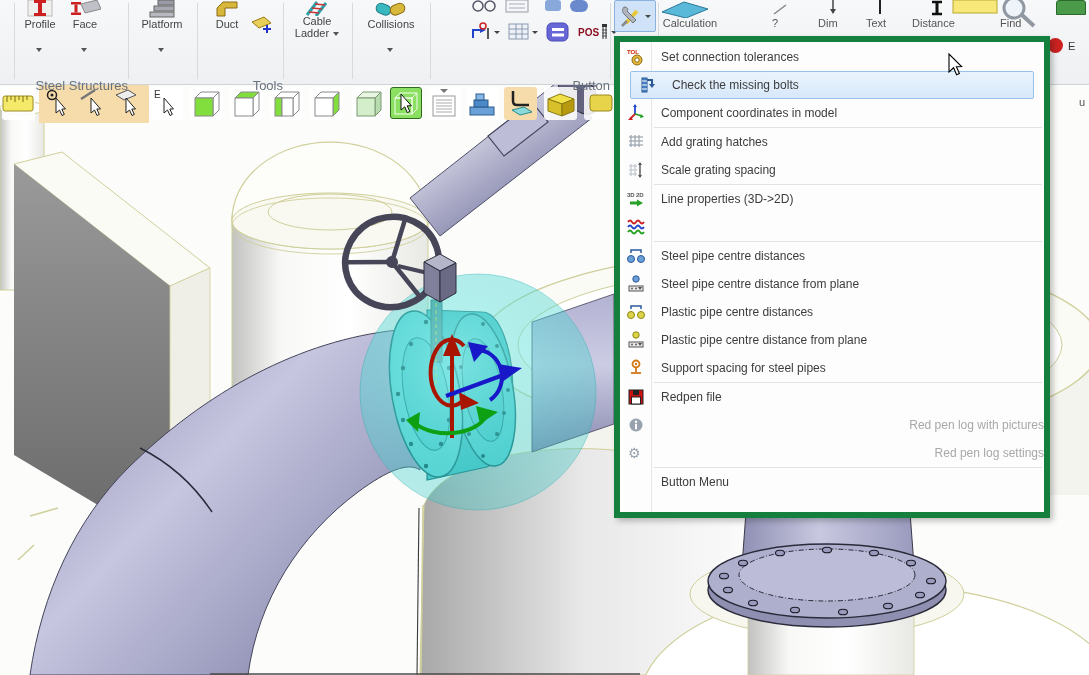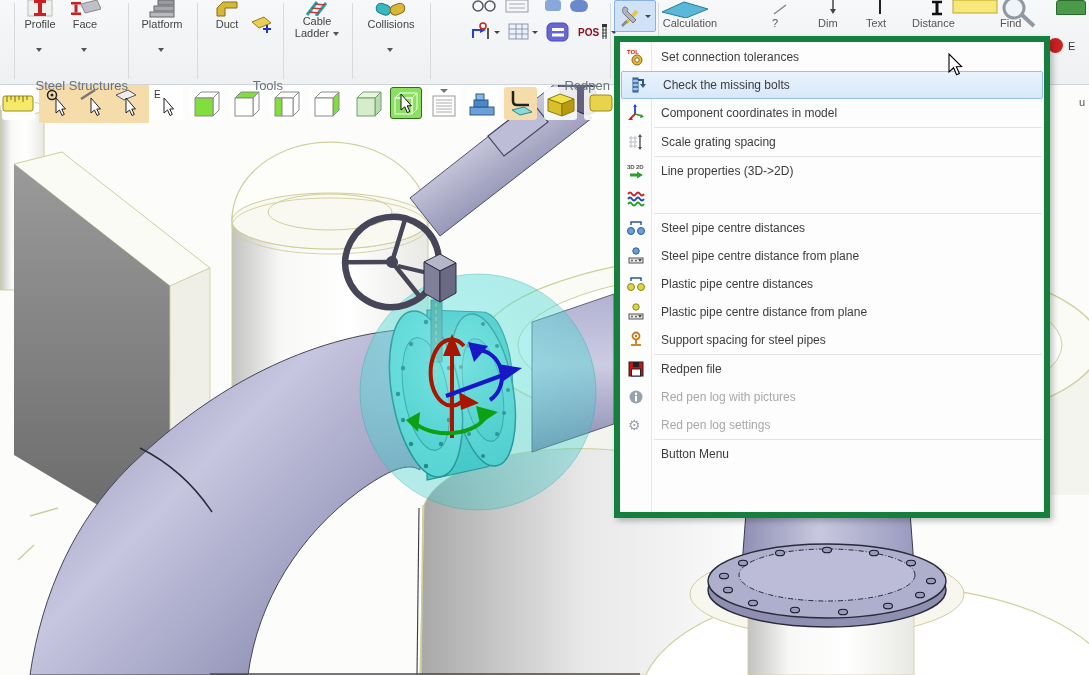--- a/index.html
+++ b/index.html
@@ -39,22 +39,22 @@
 
   
   .menu{position:absolute;left:614px;top:36px;width:436px;height:482px;background:#fdfdfd;
         border:6px solid #15803d;box-shadow:3px 3px 6px rgba(0,0,0,0.25);z-index:40;
         box-sizing:border-box;padding-top:1px;}
   .menu .gutter{position:absolute;left:31px;top:0;bottom:0;width:1px;background:#e7e7e7;}
   .mi{height:28px;display:flex;align-items:center;font-size:12px;color:#3c3c3c;position:relative;}
   .mic{width:31px;display:flex;justify-content:center;align-items:center;flex:0 0 31px;}
   .mil{padding-left:10px;white-space:nowrap;}
   .mi.hl{background:linear-gradient(#eaf3fd,#d7e8fa);border:1px solid #98c1ea;border-radius:2px;
-         height:26px;margin:0 1px;}
-  .mi.dis{color:#a8a8a8;}
+         height:26px;margin:0 10px;}
+  .mi.dis{color:#a8a8a8;justify-content:space-between;}
   .msep{height:1px;background:#e2e2e2;margin-left:34px;margin-right:2px;}
 
   
   .scene{position:absolute;left:0;top:85px;z-index:10;}
 
   
   .cursor{position:absolute;left:948px;top:53px;z-index:50;}
 </style>
 </head>
 <body>
@@ -499,21 +499,21 @@
     <svg width="10" height="20">
       <rect x="3" y="2" width="5" height="3" fill="#333"></rect>
         <path d="M4,5 L4,17 M7,5 L7,17" stroke="#333" stroke-width="1"></path>
         <path d="M3,8 h5 M3,11 h5 M3,14 h5" stroke="#333" stroke-width="0.8"></path>
     </svg>
       <span class="minicaret"></span>
   </div>
 
   <div class="gl" style="left:14px;width:114px">Steel Structures</div>
   <div class="gl" style="left:197px;width:86px">Tools</div>
-  <div class="gl" style="left:430px;width:180px">Redpen</div>
+  <div class="gl" style="left:430px;width:180px">Button</div>
 
   <div class="toolbtn">
     <svg width="24" height="24">
       <line x1="7" y1="19" x2="18" y2="7" stroke="#e8c83a" stroke-width="4"></line>
       <line x1="3" y1="22" x2="8" y2="17" stroke="#888" stroke-width="2.5"></line>
       <path d="M5,3 C3,5 3,8 5,10 L14,19 L17,16 L8,7 C10,5 8,3 5,3 Z" fill="#b0b4bc" stroke="#70747c"></path>
     </svg>
     <span class="minicaret"></span>
   </div>
 
@@ -596,20 +596,35 @@
       <polygon points="6,3 10,3 8,0" fill="#2244cc"></polygon>
           <polygon points="14,10 17,13 13,14" fill="#22a022"></polygon>
           <polygon points="4,13 6,16 1,16" fill="#cc2222"></polygon>
         </svg>
     </span>
     <span class="mil">Component coordinates in model</span>
   </div>
 
   <div class="msep"></div>
 
+  <div class="mi">
+    <span class="mic">
+      <svg width="18" height="18">
+          <g stroke="#9aa4ae" stroke-width="1.2">
+            <line x1="2" y1="4" x2="16" y2="4"></line>
+            <line x1="2" y1="8" x2="16" y2="8"></line>
+            <line x1="2" y1="12" x2="16" y2="12"></line>
+            <line x1="4" y1="2" x2="4" y2="14"></line>
+            <line x1="8" y1="2" x2="8" y2="14"></line>
+            <line x1="12" y1="2" x2="12" y2="14"></line>
+          </g>
+        </svg>
+    </span>
+    <span class="mil">Add grating hatches</span>
+  </div>
 
   <div class="mi">
     <span class="mic">
       <svg width="18" height="18">
           <g stroke="#b8c0c8" stroke-width="1">
             <line x1="2" y1="5" x2="10" y2="5"></line>
             <line x1="2" y1="9" x2="10" y2="9"></line>
             <line x1="2" y1="13" x2="10" y2="13"></line>
             <line x1="4" y1="3" x2="4" y2="15"></line>
             <line x1="8" y1="3" x2="8" y2="15"></line>

